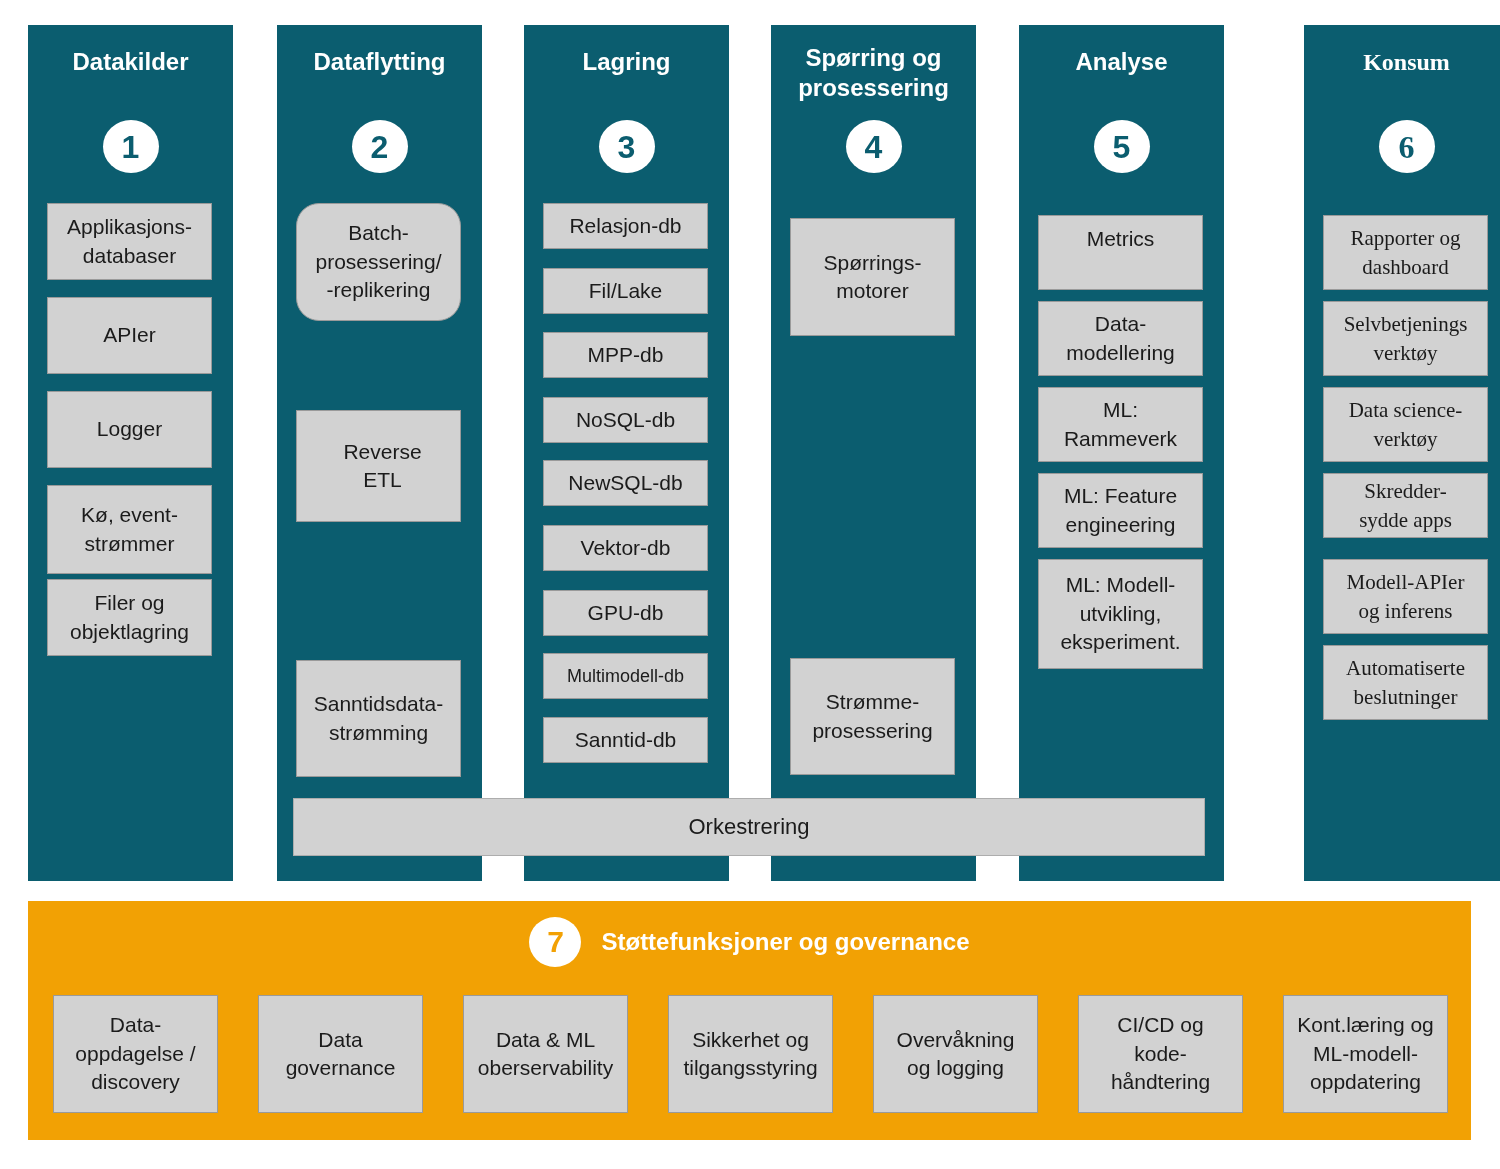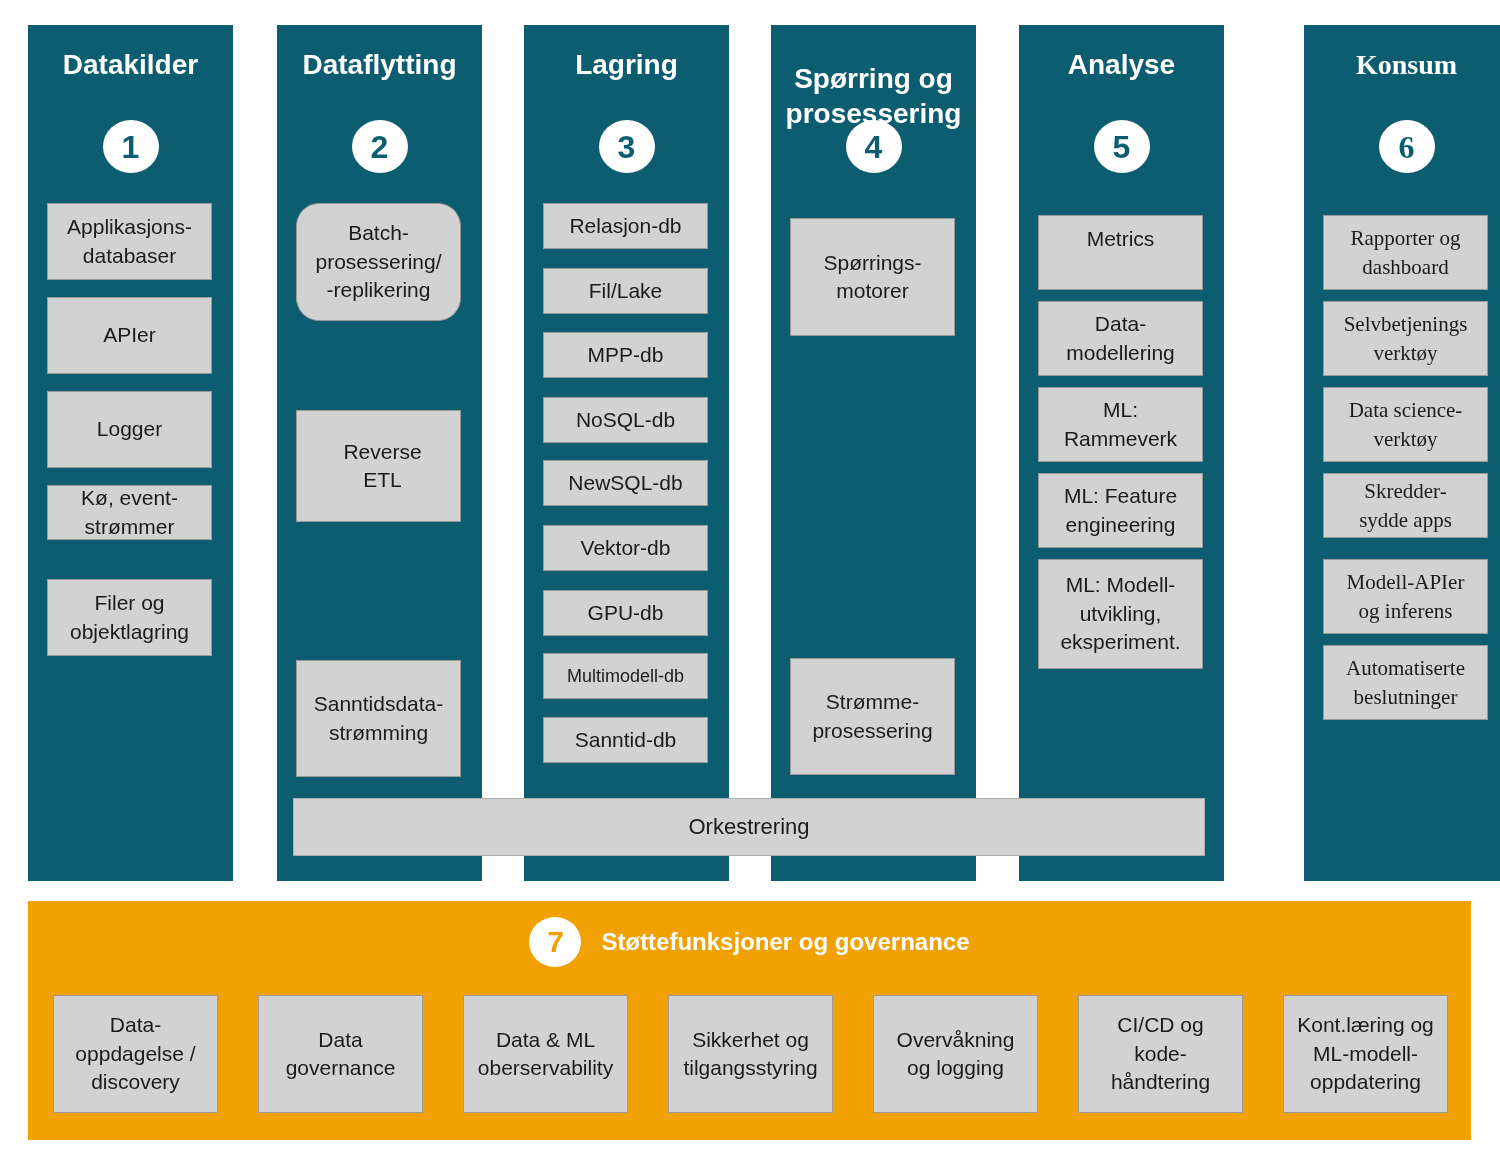--- a/index.html
+++ b/index.html
@@ -9,21 +9,21 @@
     --boxborder:#9A9A9A;
   }
   html,body{margin:0;padding:0;background:#ffffff;}
   .canvas{
     position:relative;width:1500px;height:1169px;background:#ffffff;
     font-family:"Liberation Sans",sans-serif;overflow:hidden;
   }
   .col{position:absolute;top:25px;height:856px;width:205px;background:var(--teal);}
   .col-title{
     position:absolute;top:22px;left:0;right:0;text-align:center;color:#fff;
-    font-weight:bold;font-size:28px;line-height:1.25;white-space:pre-line;
+    font-weight:bold;font-size:24px;line-height:1.25;white-space:pre-line;
   }
   .badge{
     position:absolute;top:95px;left:50%;transform:translateX(-50%);
     width:56px;height:53px;background:#fff;border-radius:50%;
     display:flex;align-items:center;justify-content:center;
     color:var(--teal);font-weight:bold;font-size:32px;line-height:1;
   }
   .box{
     position:absolute;left:19px;width:165px;box-sizing:border-box;
     background:var(--boxgray);border:1px solid var(--boxborder);
@@ -61,21 +61,21 @@
 
 <div class="canvas">
 
   <div class="col" style="left:28px;">
     <div class="col-title">Datakilder</div>
     <div class="badge">1</div>
     <div class="box" style="top:178px;height:77px;">Applikasjons-
 databaser</div>
     <div class="box" style="top:272px;height:77px;">APIer</div>
     <div class="box" style="top:366px;height:77px;">Logger</div>
-    <div class="box" style="top:460px;height:55px;">Kø, event-
+    <div class="box" style="top:460px;height:89px;">Kø, event-
 strømmer</div>
     <div class="box" style="top:554px;height:77px;">Filer og
 objektlagring</div>
   </div>
 
   <div class="col" style="left:277px;">
     <div class="col-title">Dataflytting</div>
     <div class="badge">2</div>
     <div class="box" style="top:178px;height:118px;border-radius:23px;">Batch-
 prosessering/
@@ -94,21 +94,21 @@
     <div class="box" style="top:307px;height:46px;">MPP-db</div>
     <div class="box" style="top:372px;height:46px;">NoSQL-db</div>
     <div class="box" style="top:435px;height:46px;">NewSQL-db</div>
     <div class="box" style="top:500px;height:46px;">Vektor-db</div>
     <div class="box" style="top:565px;height:46px;">GPU-db</div>
     <div class="box small" style="top:628px;height:46px;">Multimodell-db</div>
     <div class="box" style="top:692px;height:46px;">Sanntid-db</div>
   </div>
 
   <div class="col" style="left:771px;">
-    <div class="col-title" style="top:36px;">Spørring og
+    <div class="col-title" style="top:18px;">Spørring og
 prosessering</div>
     <div class="badge">4</div>
     <div class="box" style="top:193px;height:118px;">Spørrings-
 motorer</div>
     <div class="box" style="top:633px;height:117px;">Strømme-
 prosessering</div>
   </div>
 
   <div class="col" style="left:1019px;">
     <div class="col-title">Analyse</div>

